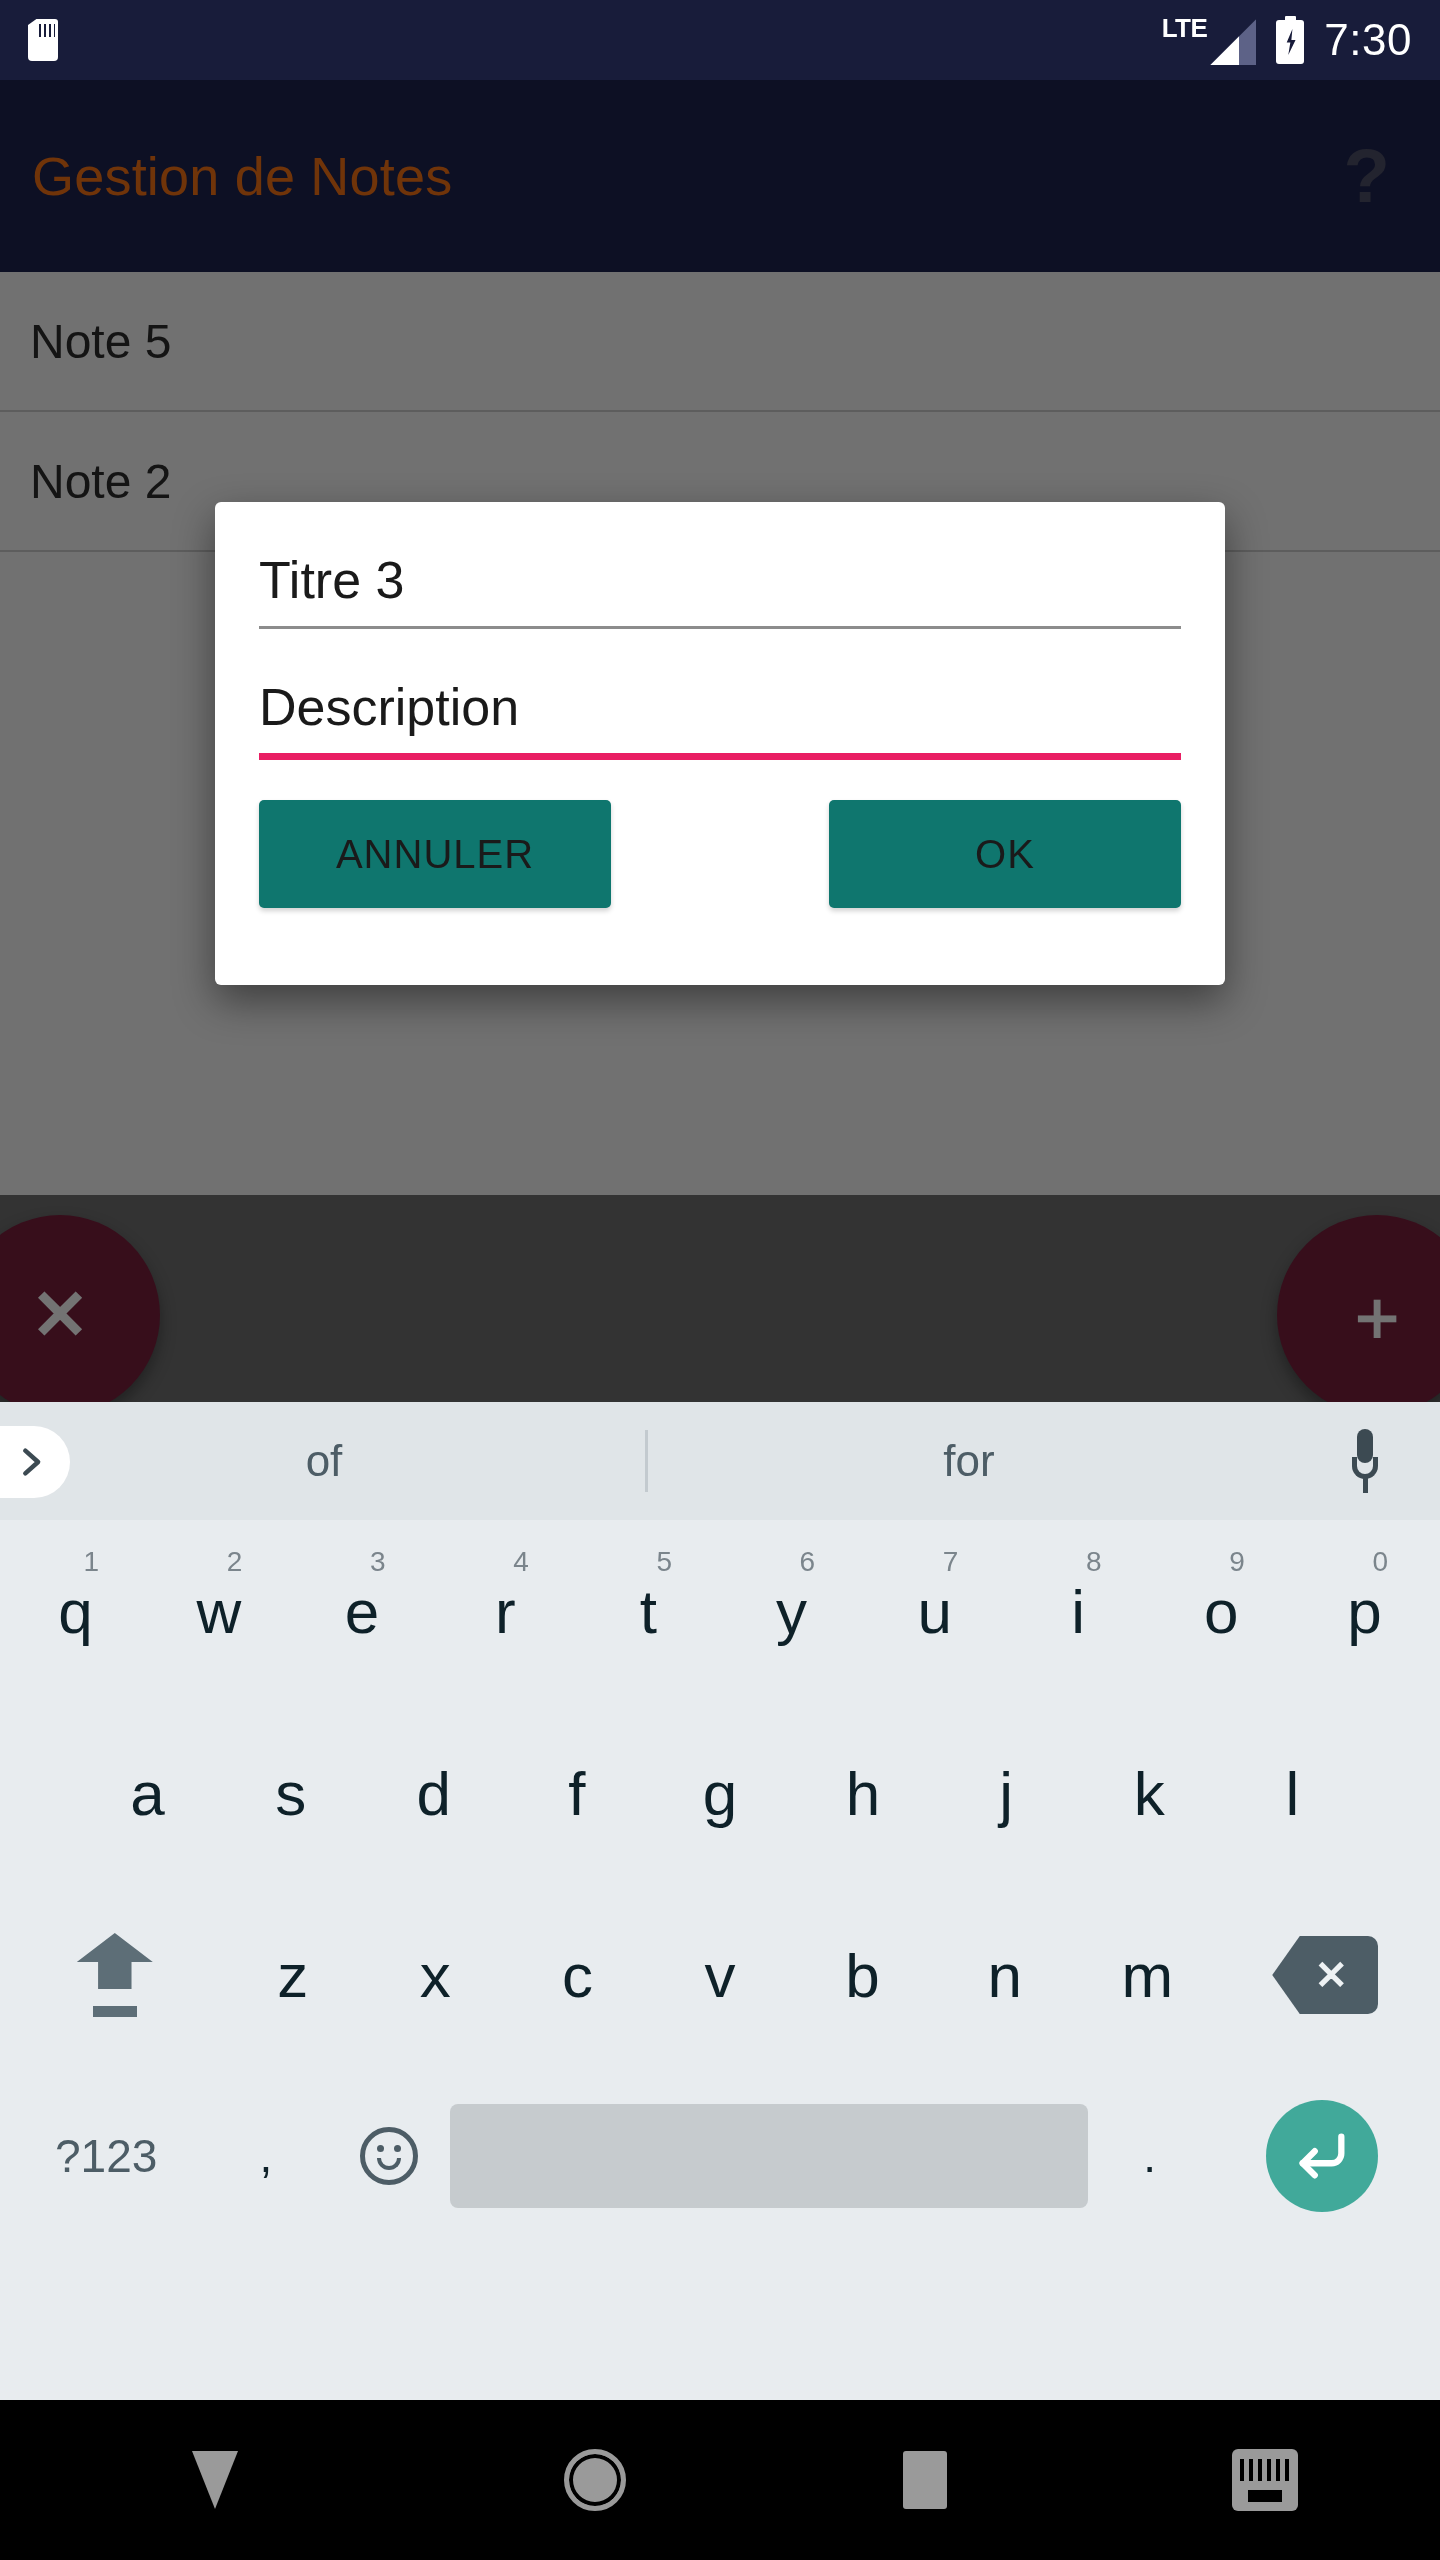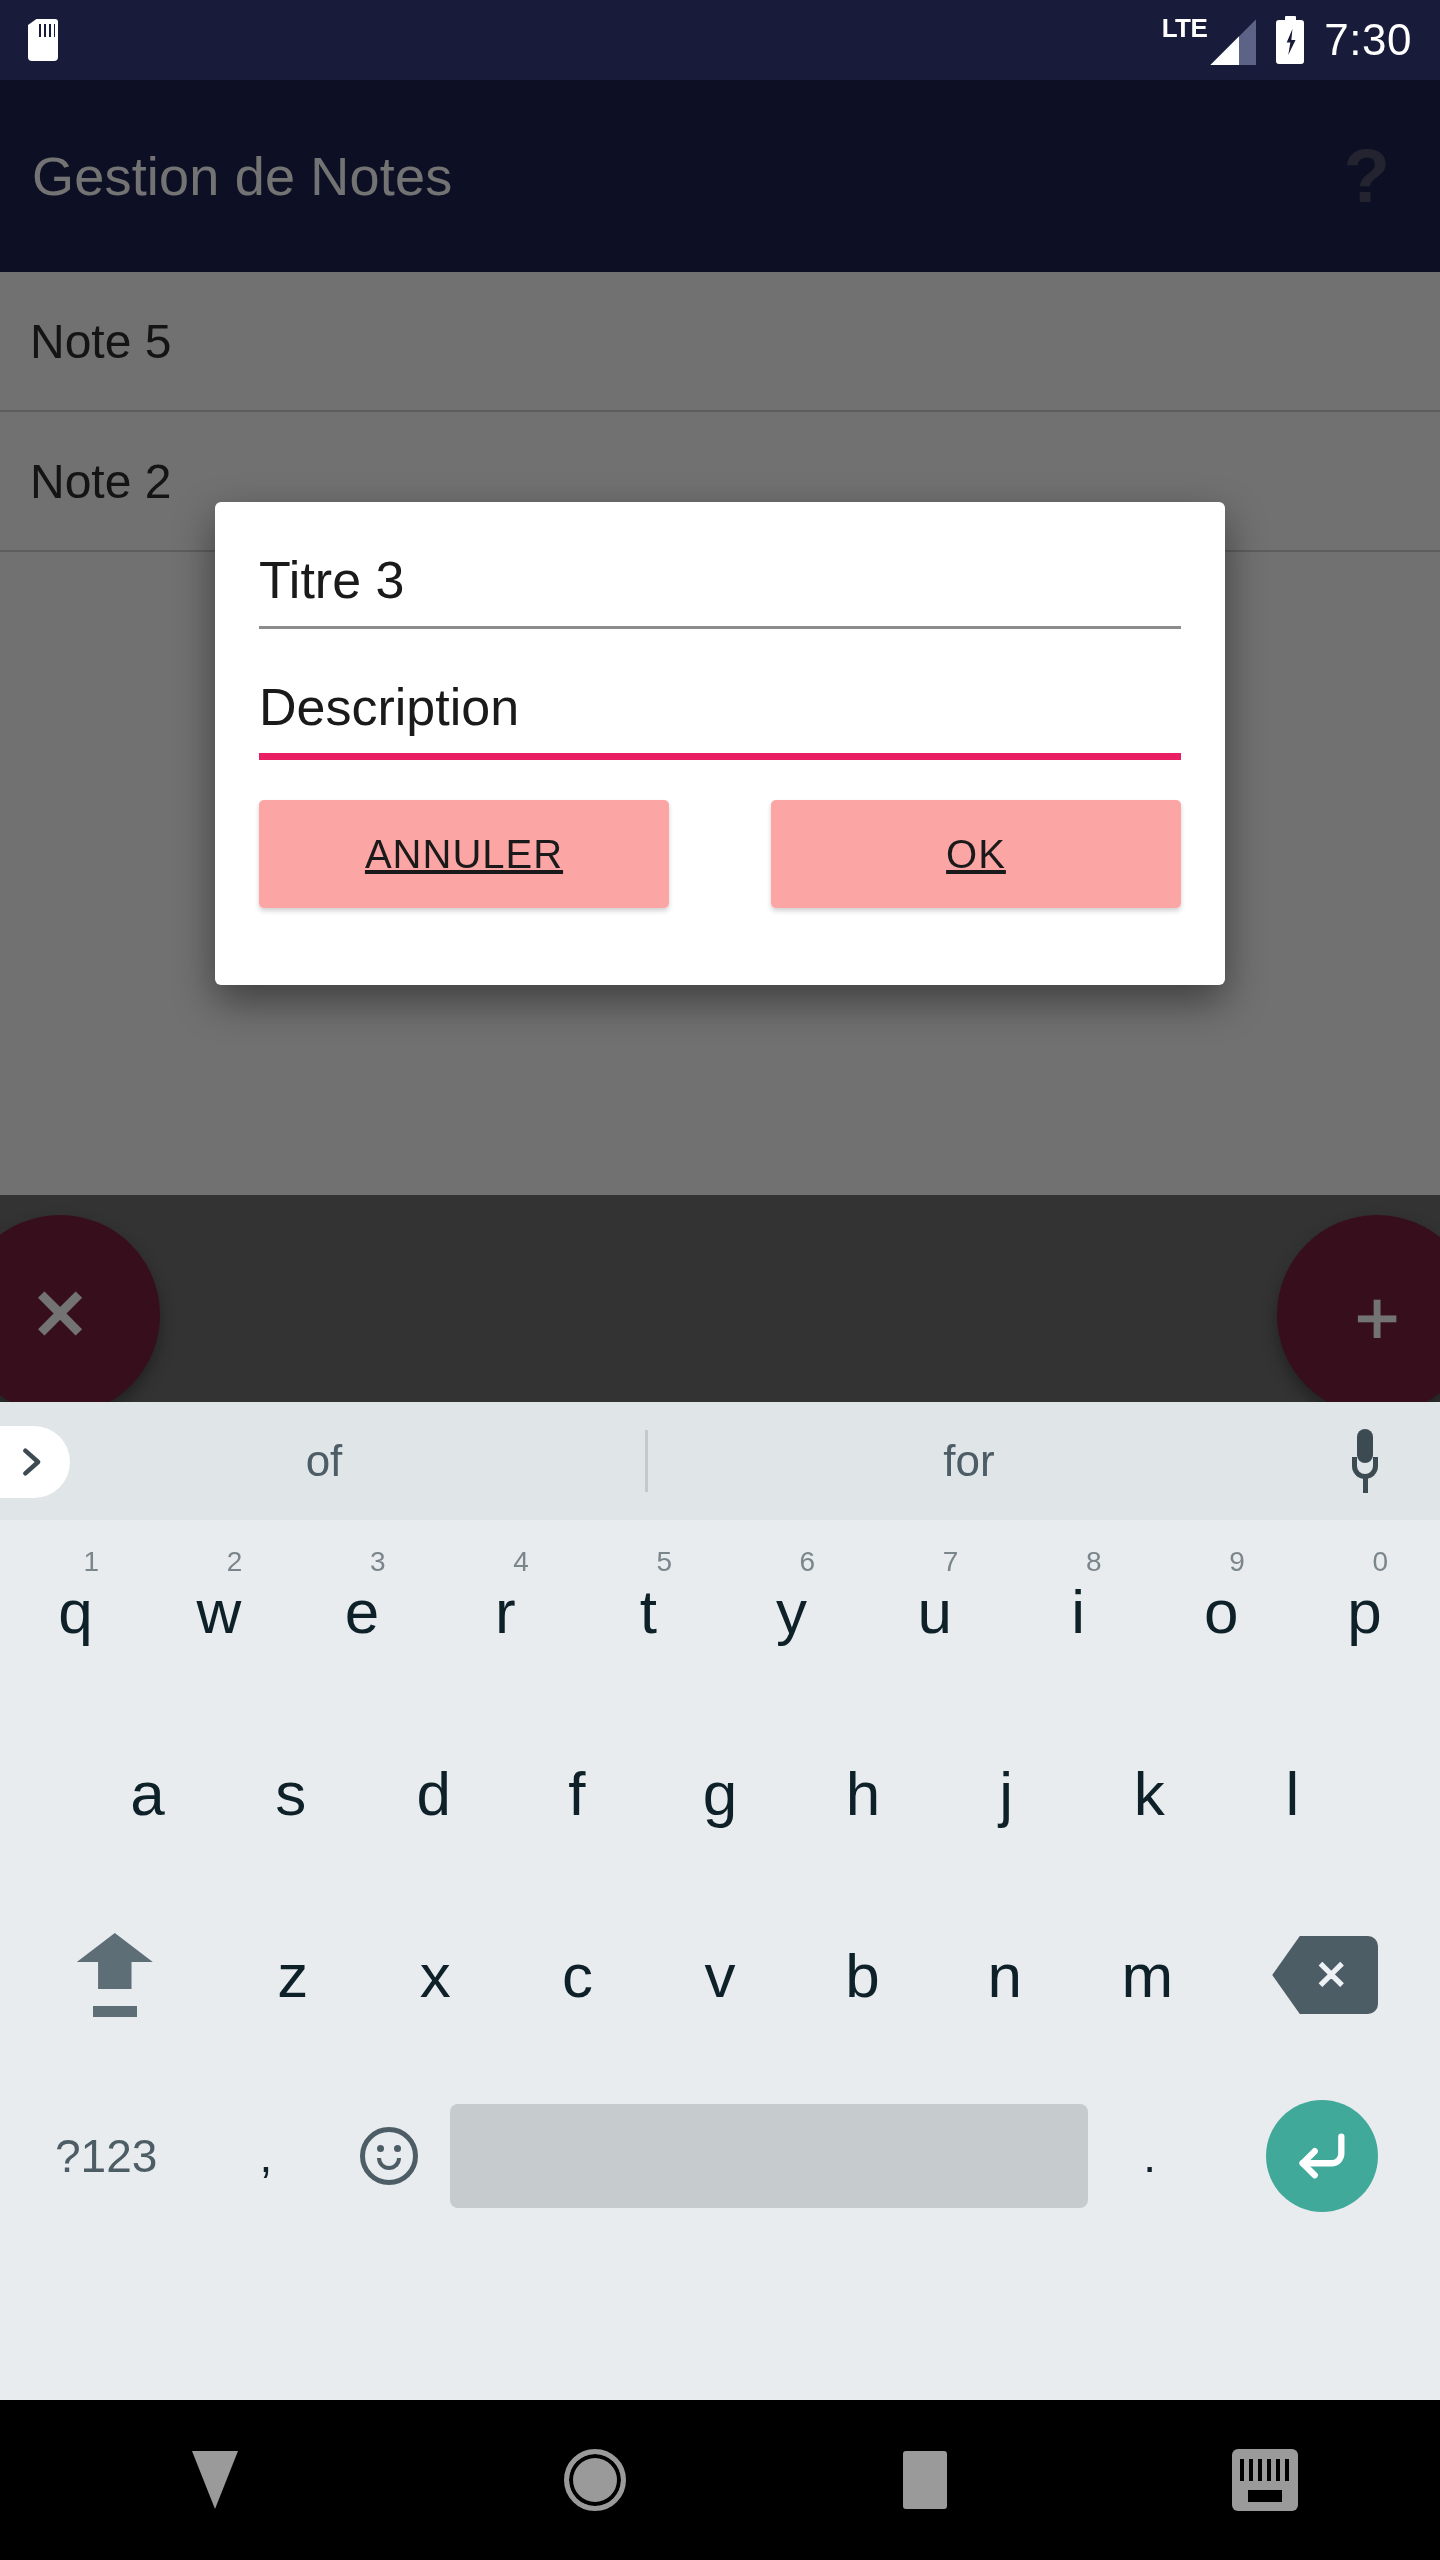--- a/index.html
+++ b/index.html
@@ -50,21 +50,21 @@
   }
   .clock { color: #fff; font-size: 44px; font-weight: 400; letter-spacing: 0.5px; }
 
   
   #app-bar {
     position: absolute; top: 80px; left: 0; width: 1440px; height: 192px;
     background: #1e2450;
     display: flex; align-items: center; justify-content: space-between;
     padding: 0 34px 0 32px;
   }
-  #app-title { color: #ffffff; font-size: 54px; font-weight: 400; letter-spacing: 0.2px; }
+  #app-title { color: #f97316; font-size: 54px; font-weight: 400; letter-spacing: 0.2px; }
   #help-icon { color: #4e5068; font-size: 76px; font-weight: bold; line-height: 1; padding: 0 16px; }
 
   
   #content { position: absolute; top: 272px; left: 0; width: 1440px; height: 1130px; background: #fafafa; }
   .note-row {
     height: 140px; display: flex; align-items: center; padding: 0 30px;
     font-size: 48px; color: #2e2e2e; border-bottom: 2px solid #cfcfcf;
   }
   #scrim { position: absolute; top: 80px; left: 0; width: 1440px; height: 1322px; background: rgba(0,0,0,0.55); }
 
@@ -90,23 +90,23 @@
   .dlg-input {
     width: 100%; border: 0; outline: 0; background: transparent;
     font-family: "Liberation Sans", sans-serif;
     font-size: 52px; color: #1a1a1a; padding: 6px 0 16px 0;
   }
   .underline-grey { height: 3px; background: #8c8c8c; width: 100%; }
   .underline-pink { height: 7px; background: #e91e63; width: 100%; }
   #field-title { margin-bottom: 42px; }
   #dialog-actions { display: flex; justify-content: space-between; padding: 40px 44px 40px 44px; }
   .dlg-btn {
-    width: 410px; height: 108px; background: #fca5a5; border: 0; border-radius: 5px;
+    width: 352px; height: 108px; background: #0f766e; border: 0; border-radius: 5px;
     font-family: "Liberation Sans", sans-serif; font-size: 40px; color: #1a1a1a;
-    letter-spacing: 1px; box-shadow: 0 3px 5px rgba(0,0,0,0.18); text-decoration: underline;
+    letter-spacing: 1px; box-shadow: 0 3px 5px rgba(0,0,0,0.18);
   }
 
   
   #keyboard { position: absolute; top: 1402px; left: 0; width: 1440px; height: 998px; background: #e8ecef; }
   #suggestion-bar {
     position: relative; height: 118px; display: flex; align-items: center; background: #e0e5e8;
   }
   #expand-pill {
     position: absolute; left: -34px; top: 24px; width: 104px; height: 72px;
     background: #fff; border-radius: 36px; display: flex; align-items: center; justify-content: flex-end;

